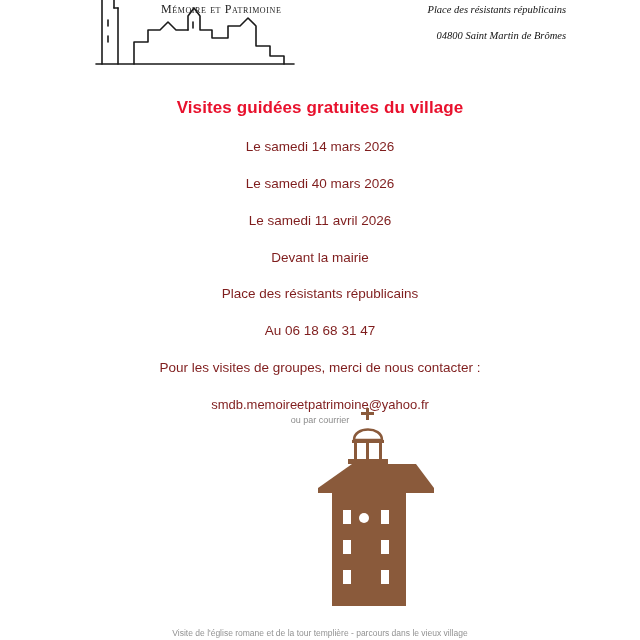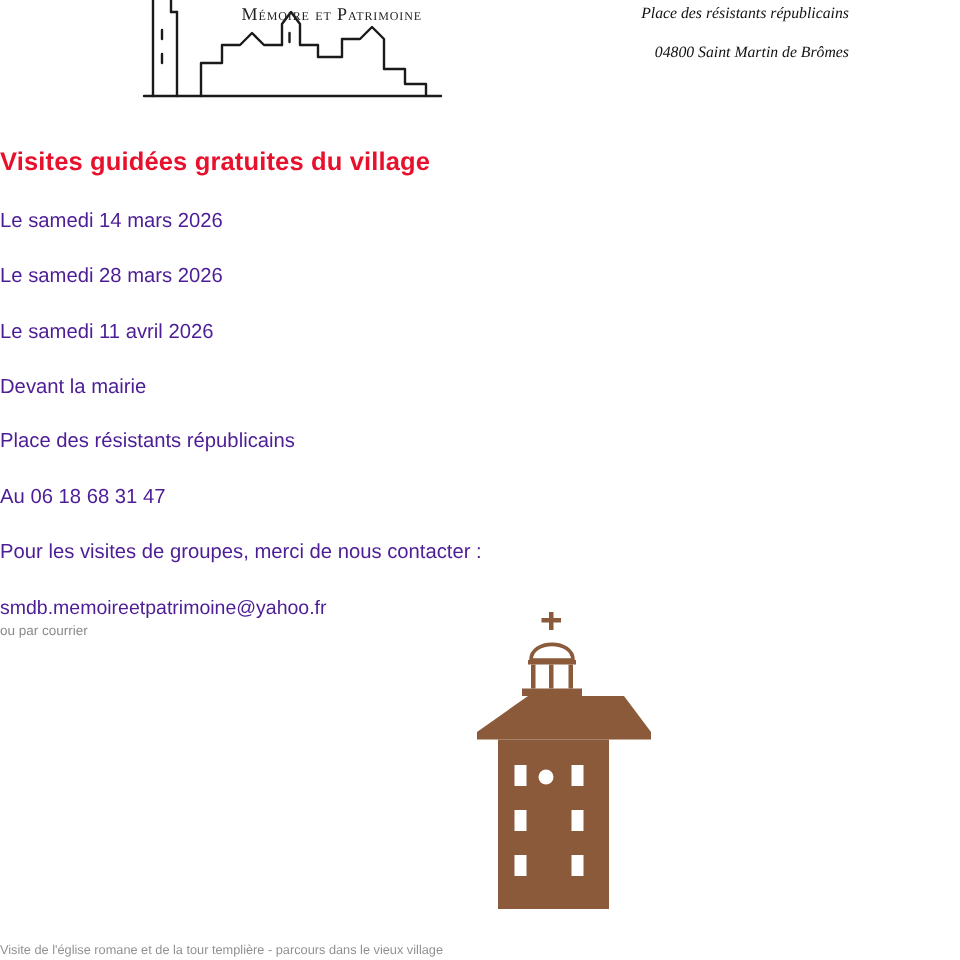--- a/index.html
+++ b/index.html
@@ -52,32 +52,32 @@
   }
   .addr-1 { top: 4px; right: 74px; }
   .addr-2 { top: 30px; right: 74px; }
 
   
   .content {
     position: absolute;
     left: 0;
     right: 0;
     top: 98px;
-    text-align: left;
+    text-align: center;
   }
   .title {
     color: #e8112d;
     font-size: 17px;
     font-weight: bold;
     margin: 0 0 22px 0;
     letter-spacing: 0.1px;
   }
   .line {
     font-size: 13.5px;
-    color: #4c1d95;
+    color: #7f1d1d;
     margin: 0 0 22px 0;
     line-height: 1.1;
   }
   .line.email {
     font-size: 13px;
     margin-bottom: 4px;
   }
   .line.tiny {
     font-size: 9px;
     color: #3a3a3a;
@@ -105,21 +105,21 @@
     left: 296px;
     bottom: 34px;
     width: 145px;
     height: 200px;
   }
   .footer-note {
     position: absolute;
     left: 0;
     right: 0;
     bottom: 2px;
-    text-align: left;
+    text-align: center;
     font-size: 8.5px;
     color: #333;
     opacity: .55;
     white-space: nowrap;
   }
 </style>
 </head>
 <body>
 
 <div class="header">
@@ -148,21 +148,21 @@
   <div class="assoc-name">Mémoire et Patrimoine</div>
 
   <div class="addr addr-1">Place des résistants républicains</div>
   <div class="addr addr-2">04800 Saint Martin de Brômes</div>
 </div>
 
 <div class="content">
   <h1 class="title">Visites guidées gratuites du village</h1>
 
   <p class="line">Le samedi 14 mars 2026</p>
-  <p class="line">Le samedi 28 mars 2026</p>
+  <p class="line">Le samedi 40 mars 2026</p>
   <p class="line">Le samedi 11 avril 2026</p>
   <p class="line">Devant la mairie</p>
   <p class="line">Place des résistants républicains</p>
   <p class="line">Au 06 18 68 31 47</p>
   <p class="line">Pour les visites de groupes, merci de nous contacter :</p>
 
   <p class="line email">smdb.memoireetpatrimoine@yahoo.fr</p>
 
   <p class="line tiny">ou par courrier</p>
 </div>

